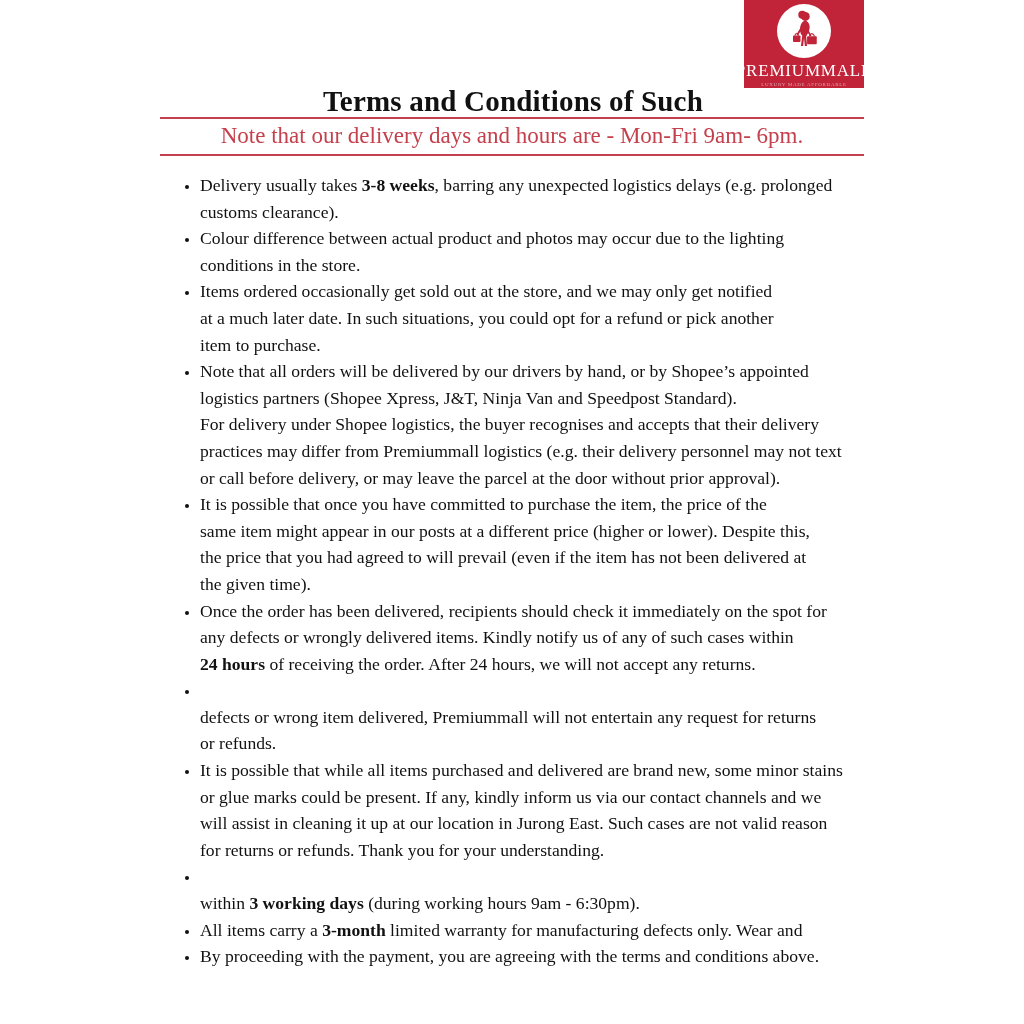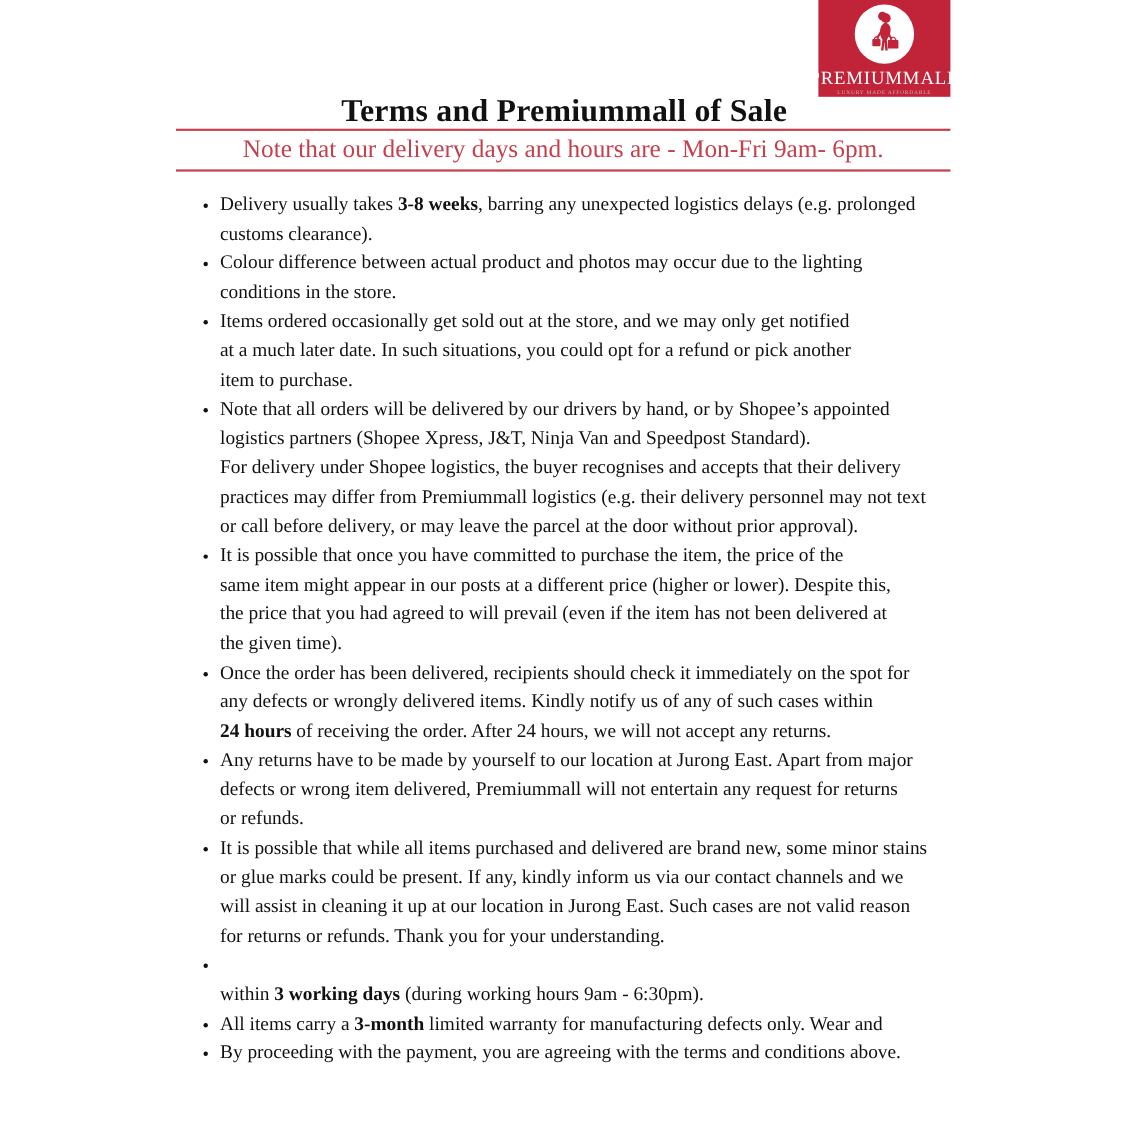--- a/index.html
+++ b/index.html
@@ -88,33 +88,33 @@
           <path d="M29 60 Q33.5 50 38 60" fill="none" stroke="#c12338" stroke-width="2.5"></path>
           <rect x="57" y="62" width="22" height="18" rx="2"></rect>
           <path d="M62 62 Q68 50 74 62" fill="none" stroke="#c12338" stroke-width="2.5"></path>
         </g>
       </svg>
     </div>
     <div class="logo-name">PREMIUMMALL</div>
     <div class="logo-tagline">LUXURY MADE AFFORDABLE</div>
   </div>
 
-  <h1 class="title">Terms and Premiummall of Sale</h1>
+  <h1 class="title">Terms and Conditions of Such</h1>
 
   <div class="note-banner">
     <span class="note-text">Note that our delivery days and hours are - Mon-Fri 9am- 6pm.</span>
   </div>
 
   <ul class="terms-list">
       <li><span>Delivery usually takes </span><b>3-8 weeks</b><span>, barring any unexpected logistics delays (e.g. prolonged</span><br><span>customs clearance).</span></li>
       <li><span>Colour difference between actual product and photos may occur due to the lighting</span><br><span>conditions in the store.</span></li>
       <li><span>Items ordered occasionally get sold out at the store, and we may only get notified</span><br><span>at a much later date. In such situations, you could opt for a refund or pick another</span><br><span>item to purchase.</span></li>
       <li><span>Note that all orders will be delivered by our drivers by hand, or by Shopee’s appointed</span><br><span>logistics partners (Shopee Xpress, J&amp;T, Ninja Van and Speedpost Standard).</span><br><span>For delivery under Shopee logistics, the buyer recognises and accepts that their delivery</span><br><span>practices may differ from Premiummall logistics (e.g. their delivery personnel may not text</span><br><span>or call before delivery, or may leave the parcel at the door without prior approval).</span></li>
       <li><span>It is possible that once you have committed to purchase the item, the price of the</span><br><span>same item might appear in our posts at a different price (higher or lower). Despite this,</span><br><span>the price that you had agreed to will prevail (even if the item has not been delivered at</span><br><span>the given time).</span></li>
       <li><span>Once the order has been delivered, recipients should check it immediately on the spot for</span><br><span>any defects or wrongly delivered items. Kindly notify us of any of such cases within</span><br><b>24 hours</b><span> of receiving the order. After 24 hours, we will not accept any returns.</span></li>
-      <li><span>Any returns have to be made by yourself to our location at Jurong East. Apart from major</span><br><span>defects or wrong item delivered, Premiummall will not entertain any request for returns</span><br><span>or refunds.</span></li>
+      <li><br><span>defects or wrong item delivered, Premiummall will not entertain any request for returns</span><br><span>or refunds.</span></li>
       <li><span>It is possible that while all items purchased and delivered are brand new, some minor stains</span><br><span>or glue marks could be present. If any, kindly inform us via our contact channels and we</span><br><span>will assist in cleaning it up at our location in Jurong East. Such cases are not valid reason</span><br><span>for returns or refunds. Thank you for your understanding.</span></li>
       <li><br><span>within </span><b>3 working days</b><span> (during working hours 9am - 6:30pm).</span></li>
       <li><span>All items carry a </span><b>3-month</b><span> limited warranty for manufacturing defects only. Wear and</span><br></li>
       <li><span>By proceeding with the payment, you are agreeing with the terms and conditions above.</span></li>
     </ul>
 
 </div>
 
 </body></html>

